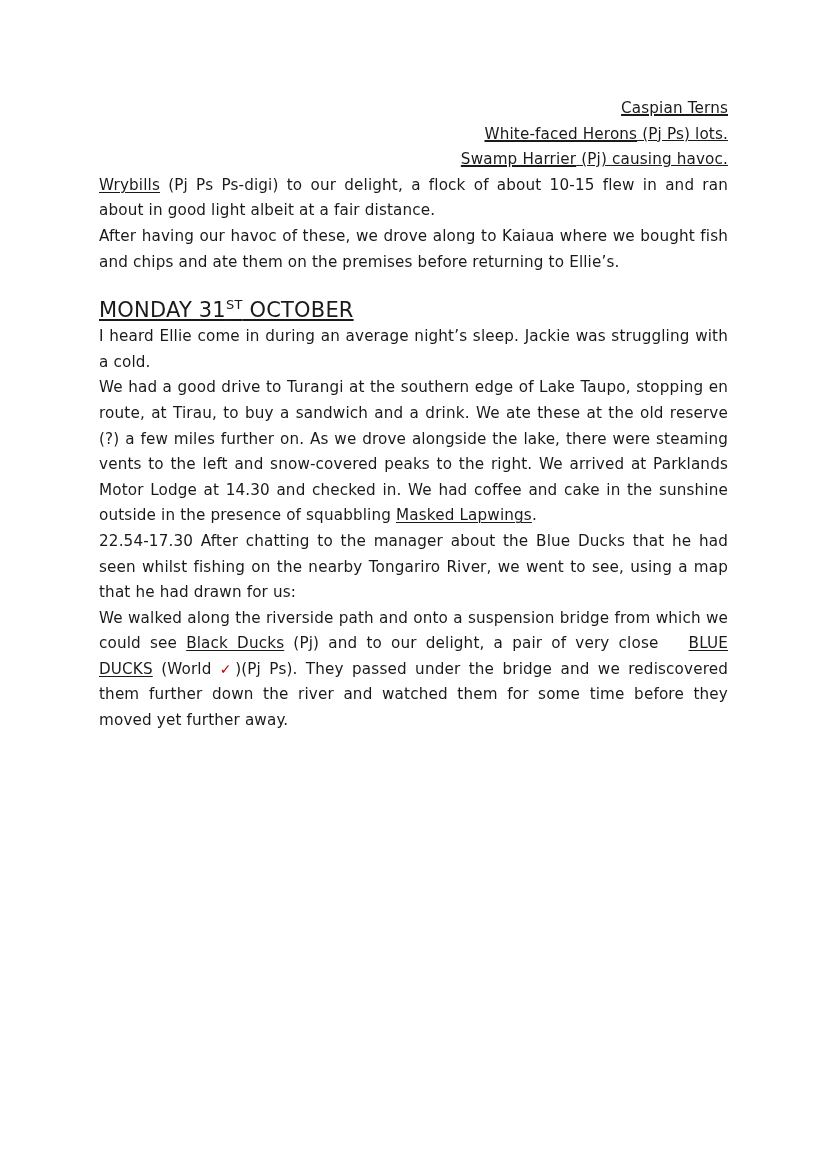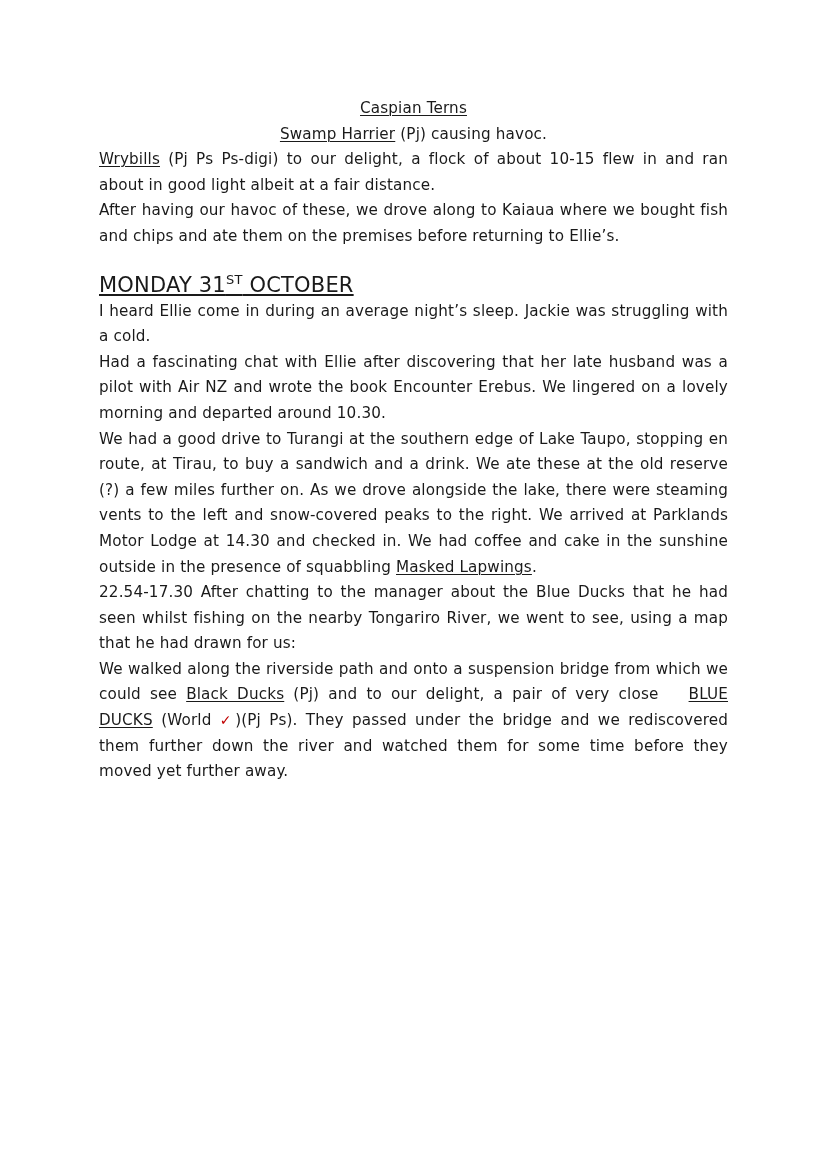--- a/index.html
+++ b/index.html
@@ -28,22 +28,23 @@
   }
   .line, .para {
     font-size: 15.2px;
     line-height: 25.6px;
     letter-spacing: 0.15px;
     margin: 0;
     text-align: justify;
     text-justify: inter-word;
   }
   .line {
-    text-align: center;
+    text-align: right;
     white-space: nowrap;
+    text-decoration: underline;
   }
   .u {
     text-decoration: underline;
     text-decoration-thickness: 1px;
     text-underline-offset: 2px;
   }
   .heading {
     font-size: 21px;
     line-height: 27px;
     margin: 0;
@@ -74,35 +75,35 @@
   
 </style>
 </head>
 <body>
 
 <div class="page">
   <div class="content">
 
     <p class="line"><span class="u">Caspian Terns</span><span></span></p>
 
+    <p class="line"><span class="u">White-faced Herons</span><span> (Pj Ps) lots.</span></p>
 
     <p class="line"><span class="u">Swamp Harrier</span><span> (Pj) causing havoc.</span></p>
 
     <p class="para"><span class="u">Wrybills</span><span> (Pj Ps Ps-digi) to our delight, a flock of about 10-15 flew in and ran about in good light albeit at a fair distance.</span></p>
 
     <p class="para">After having our havoc of these, we drove along to Kaiaua where we bought fish and chips and ate them on the premises before returning to Ellie’s.</p>
 
     <div class="gap-block"></div>
 
     <p class="heading"><span class="u"><span>MONDAY 31</span><sup>ST</sup><span> OCTOBER</span></span></p>
 
     <p class="para">I heard Ellie come in during an average night’s sleep. Jackie was struggling with a cold.</p>
 
 
-    <p class="para">Had a fascinating chat with Ellie after discovering that her late husband was a pilot with Air NZ and wrote the book Encounter Erebus. We lingered on a lovely morning and departed around 10.30.</p>
 
     <p class="para"><span>We had a good drive to Turangi at the southern edge of Lake Taupo, stopping en route, at Tirau, to buy a sandwich and a drink. We ate these at the old reserve (?) a few miles further on. As we drove alongside the lake, there were steaming vents to the left and snow-covered peaks to the right. We arrived at Parklands Motor Lodge at 14.30 and checked in. We had coffee and cake in the sunshine outside in the presence of squabbling </span><span class="u">Masked Lapwings</span><span>.</span></p>
 
     <p class="para">22.54-17.30 After chatting to the manager about the Blue Ducks that he had seen whilst fishing on the nearby Tongariro River, we went to see, using a map that he had drawn for us:</p>
 
     <p class="para"><span>We walked along the riverside path and onto a suspension bridge from which we could see </span><span class="u">Black Ducks</span><span> (Pj) and to our delight, a pair of very close </span><span class="blue-ducks">BLUE DUCKS</span><span> (World </span><span class="check">✓</span><span>)(Pj Ps). They passed under the bridge and we rediscovered them further down the river and watched them for some time before they moved yet further away.</span></p>
 
   </div>
 </div>
 

